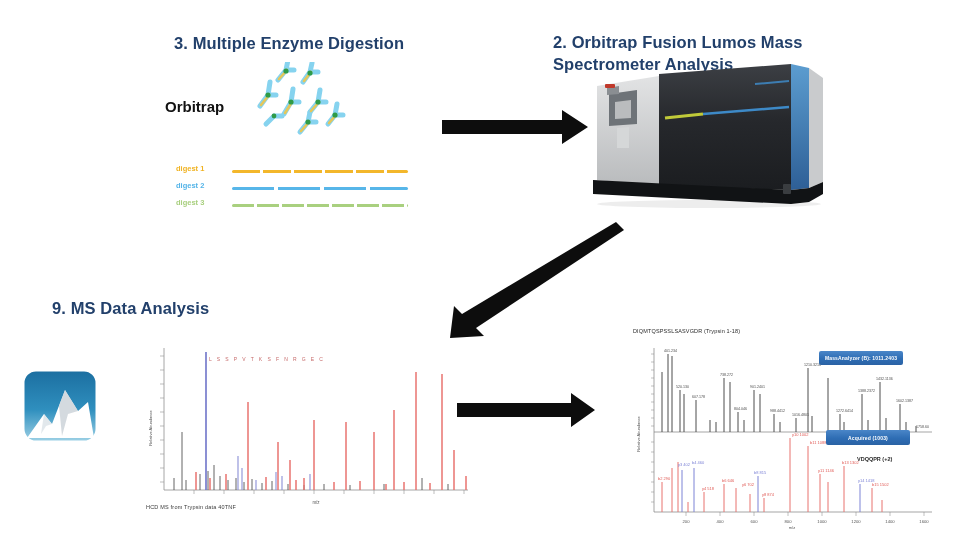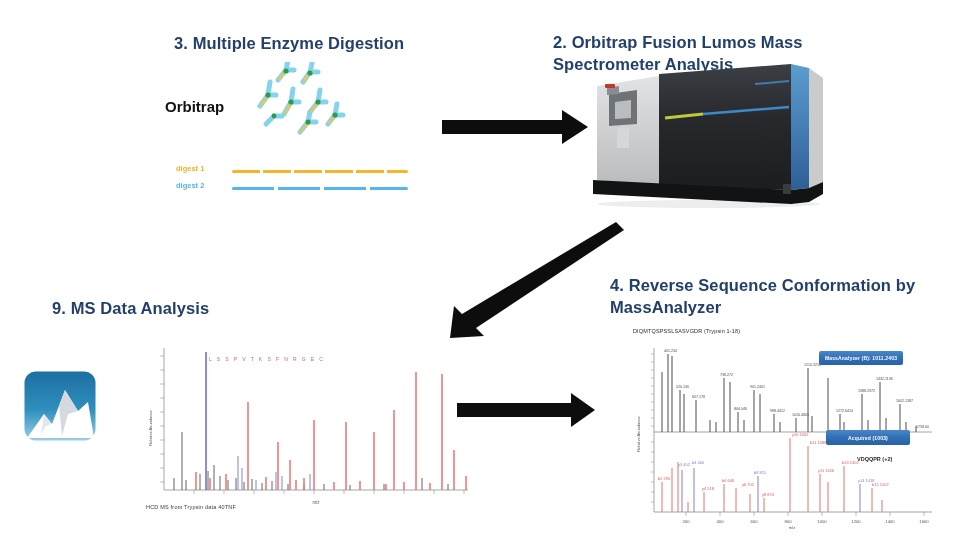--- a/index.html
+++ b/index.html
@@ -231,20 +231,24 @@
     </g>
   </svg>
 
   <div class="digests">
     <div class="digest-row d1">
       <span class="digest-name">digest 1</span>
       <span class="digest-bar"></span>
     </div>
     <div class="digest-row d2">
       <span class="digest-name">digest 2</span>
+      <span class="digest-bar"></span>
+    </div>
+    <div class="digest-row d3">
+      <span class="digest-name">digest 3</span>
       <span class="digest-bar"></span>
     </div>
   </div>
 
   <svg class="arrow" id="arrow-1" viewBox="0 0 150 46">
     <path d="M2 16 L122 16 L122 6 L148 23 L122 40 L122 30 L2 30 Z" fill="#0d0d0d"></path>
   </svg>
 
   <div class="heading" id="heading-2">2. Orbitrap Fusion Lumos Mass Spectrometer Analysis</div>
 
@@ -402,21 +406,20 @@
     <text x="178" y="172" font-size="4.5" fill="#555" text-anchor="middle" font-family="Liberation Sans, sans-serif">m/z</text>
   </svg>
 
   <div id="spectrum-3-sequence">L S S P V T K S F N R G E C</div>
   <div id="spectrum-3-caption">HCD MS from Trypsin data 40TNF</div>
 
   <svg class="arrow" id="arrow-3" viewBox="0 0 142 44">
     <path d="M2 15 L116 15 L116 5 L140 22 L116 39 L116 29 L2 29 Z" fill="#0d0d0d"></path>
   </svg>
 
-  <div class="heading" id="heading-4">4. Reverse Sequence Conformation by MassAnalyzer</div>
 
   <div id="spectrum-4-title">DIQMTQSPSSLSASVGDR (Trypsin 1-18)</div>
 
   <svg id="spectrum-4" viewBox="0 0 312 188">
 
     <line x1="22" y1="6" x2="22" y2="170" stroke="#808080" stroke-width="0.7"></line>
 
     <line x1="22" y1="90" x2="300" y2="90" stroke="#808080" stroke-width="0.7"></line>
 
     <line x1="22" y1="170" x2="300" y2="170" stroke="#808080" stroke-width="0.7"></line>

